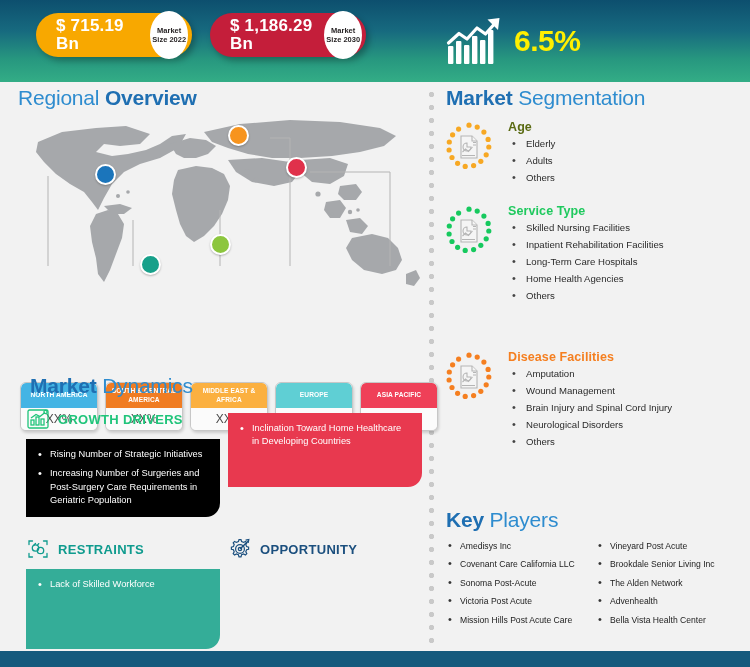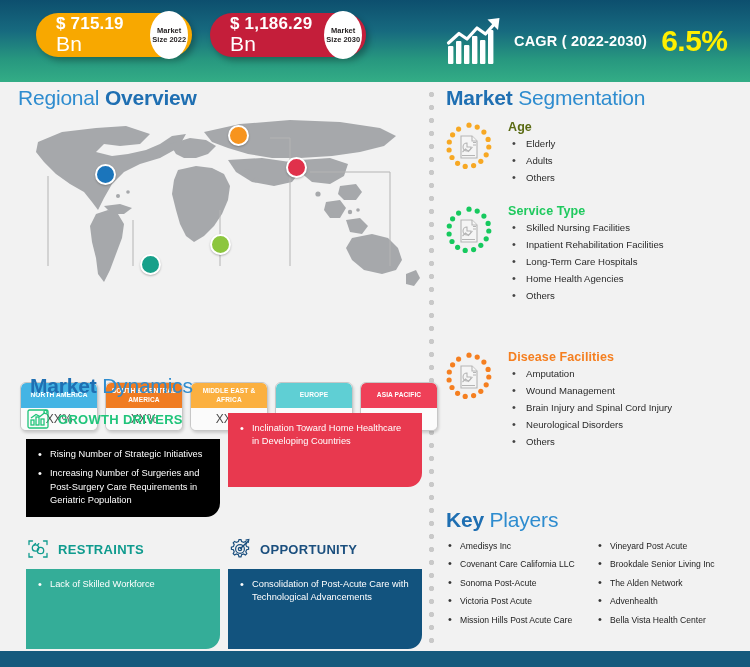--- a/index.html
+++ b/index.html
@@ -18,21 +18,21 @@
   }
   .pill{
     position:absolute;height:44px;border-radius:28px;
     display:flex;align-items:center;
     box-shadow:3px 4px 6px rgba(0,0,0,.28);
   }
   .pill .amt{
     color:#fff;font-size:17px;font-weight:bold;line-height:1.05;
     padding-left:20px;width:118px;letter-spacing:.2px;
   }
-  .pill .amt small{display:block;font-size:21px;font-weight:normal;}
+  .pill .amt small{display:block;font-size:17px;font-weight:bold;}
   .bubble{
     width:48px;height:48px;border-radius:50%;background:#fff;
     display:flex;flex-direction:column;align-items:center;justify-content:center;
     margin-left:2px;margin-right:4px;
   }
   .bubble span{font-size:7.5px;font-weight:bold;color:#231f20;line-height:1.25;text-align:center;}
   #pill-2022{left:36px;top:13px;width:156px;background:#f8a800;}
   #pill-2030{left:210px;top:13px;width:156px;background:#c41e3a;}
 
   .cagr-wrap{position:absolute;left:446px;top:10px;display:flex;align-items:center;height:62px;}
@@ -157,21 +157,20 @@
             <rect x="10" y="25" width="5.4" height="23" rx="1"></rect>
             <rect x="18" y="29" width="5.4" height="19" rx="1"></rect>
             <rect x="26" y="20" width="5.4" height="28" rx="1"></rect>
             <rect x="34" y="24" width="5.4" height="24" rx="1"></rect>
             <rect x="42" y="14" width="5.4" height="34" rx="1"></rect>
             <path d="M2.5 27 L13 17.5 L21 23 L31 12 L39.5 18 L51 5" stroke="#ffffff" stroke-width="3.2" fill="none" stroke-linecap="round" stroke-linejoin="round"></path>
             <path d="M41.5 3.5 L53.5 2 L52 14 Z"></path>
           </g>
         </svg>
       </span>
-      <span class="cagr-label">CAGR ( 2022-2030)</span>
       <span class="cagr-value">6.5%</span>
     </div>
   </div>
 
   <div class="divider"></div>
 
   <div id="regional">
     <div class="sec-title">
       <span class="reg">Regional </span><b>Overview</b>
     </div>
@@ -306,25 +305,20 @@
               <path d="M11 2.6 l2 0 l.6 2 l2 .8 l1.8-1 l1.4 1.4 l-1 1.8 l.8 2 l2 .6 l0 2 l-2 .6 l-.8 2 l1 1.8 l-1.4 1.4 l-1.8-1 l-2 .8 l-.6 2 l-2 0 l-.6-2 l-2-.8 l-1.8 1 l-1.4-1.4 l1-1.8 l-.8-2 l-2-.6 l0-2 l2-.6 l.8-2 l-1-1.8 l1.4-1.4 l1.8 1 l2-.8 Z"></path>
               <circle cx="12" cy="12" r="4.4"></circle>
               <circle cx="12" cy="12" r="1.7"></circle>
               <path d="M12 12 L20 4.2" stroke-width="1.4"></path>
               <path d="M17.6 3.2 l3.2 -.6 l-.6 3.2"></path>
             </g>
           </svg>
         </span>
         <span class="lbl" style="color:#1b4f7e;">OPPORTUNITY</span>
       </div>
-      <div class="dyn-box" style="background:#12537e;min-height:62px;">
-        <ul>
-          <li>Consolidation of Post-Acute Care with Technological Advancements</li>
-        </ul>
-      </div>
     </div>
   </div>
 
   <div id="segmentation">
     <div class="sec-title">
       <b>Market </b><span class="reg">Segmentation</span>
     </div>
 
     <div class="seg-group" id="seg-age">
       <span class="seg-icon">

